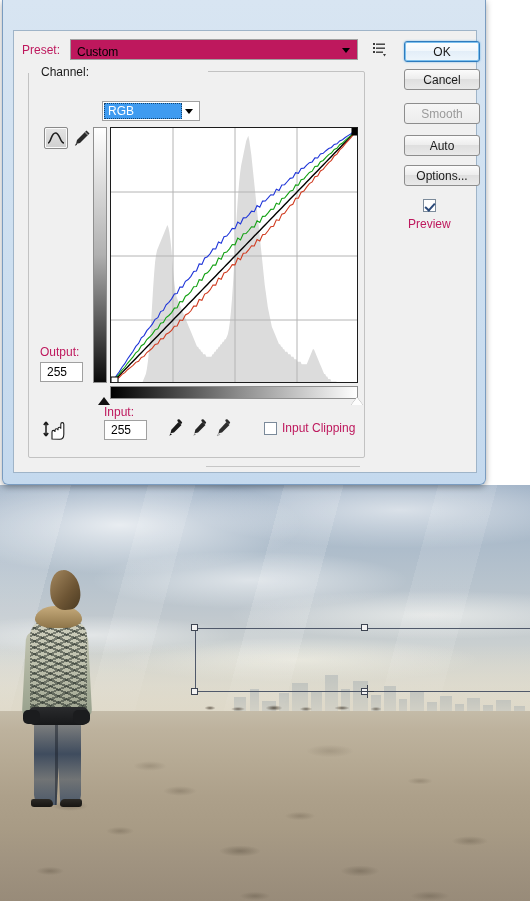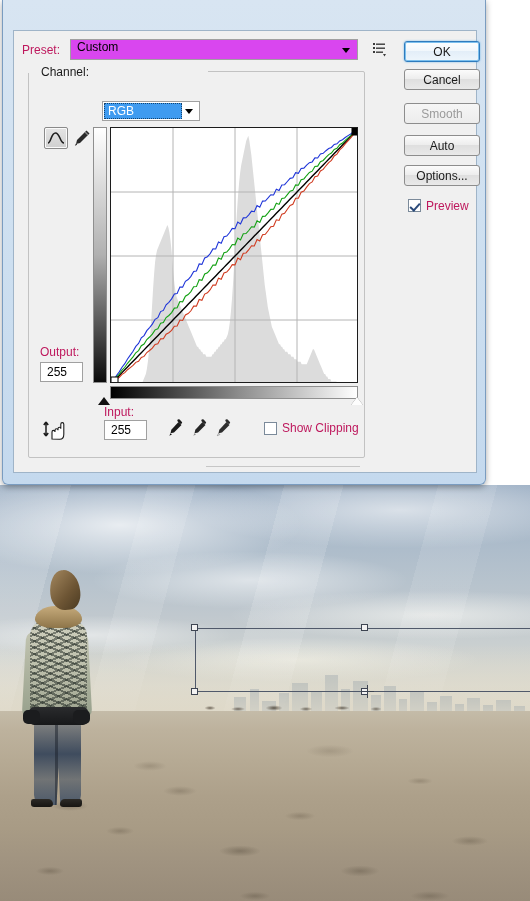--- a/index.html
+++ b/index.html
@@ -191,22 +191,22 @@
     border: 1px solid #9fb4c8;
   }
 
   .row { position: absolute; }
   .lbl { font-size: 12px; color: #be185d; }
 
   
   .preset-label { left: 8px; top: 12px; }
   .preset-select {
     position: absolute; left: 56px; top: 8px; width: 288px; height: 21px;
-    background: #d946ef; border: 1px solid #a0a0a0;
-    display: flex; align-items: flex-start;
+    background: #be185d; border: 1px solid #a0a0a0;
+    display: flex; align-items: flex-end;
     font-size: 12px; color: #000; padding-left: 6px;
     cursor: pointer;
   }
   .preset-select .arrow {
     position: absolute; right: 7px; top: 8px;
     width: 0; height: 0;
     border-left: 4px solid transparent; border-right: 4px solid transparent;
     border-top: 5px solid #000;
   }
   .preset-menu-icon {
@@ -337,21 +337,21 @@
     background: linear-gradient(180deg,#fdfefe 0%,#f1f7fc 47%,#e3eef8 50%,#eef6fc 100%);
   }
   .btn.disabled { color: #9a9a9a; background: linear-gradient(180deg,#f6f6f6,#ececec); cursor: default; }
   .btn-ok { top: 10px; }
   .btn-cancel { top: 38px; }
   .btn-smooth { top: 72px; }
   .btn-auto { top: 104px; }
   .btn-options { top: 134px; }
   .preview-cb {
     position: absolute; left: 394px; top: 168px;
-    display: flex; gap: 5px; cursor: pointer;
+    display: flex; align-items: center; gap: 5px; cursor: pointer; flex-direction: column;
   }
 </style>
 </head>
 <body>
 
 <div id="root">
 
   <div id="photo">
     <div class="sky"></div>
     <div class="haze"></div>
@@ -509,21 +509,21 @@
           <svg width="18" height="22" viewBox="0 0 18 22">
             <path d="M12.5 3 l3 3 l-7.5 7.5 l-3.5 0.8 l0.8 -3.5 z" fill="#2e2e2e"></path>
             <rect x="11" y="1.2" width="5.5" height="2.6" rx="1.3" fill="#2e2e2e" transform="rotate(45 13.7 2.5)"></rect>
             <path d="M4.6 14.2 l1.3 1.3 l-2.6 1.2 z" fill="#f2f2f2" stroke="#444" stroke-width=".4"></path>
           </svg>
         </div>
       </div>
 
       <div class="showclip">
         <span class="cbox" id="cb-showclip"></span>
-        <span class="lbl">Show Clipping</span>
+        <span class="lbl">Input Clipping</span>
       </div>
 
       <div class="cdo-line"></div>
 
       <div class="btn primary btn-ok">OK</div>
       <div class="btn btn-cancel">Cancel</div>
       <div class="btn disabled btn-smooth">Smooth</div>
       <div class="btn btn-auto">Auto</div>
       <div class="btn btn-options">Options...</div>
 

